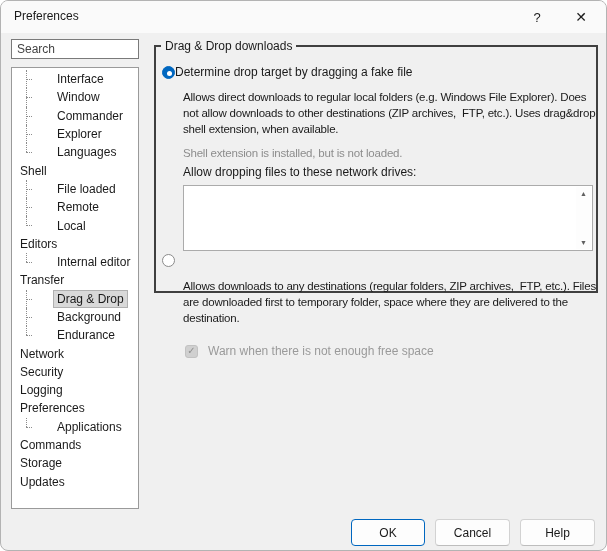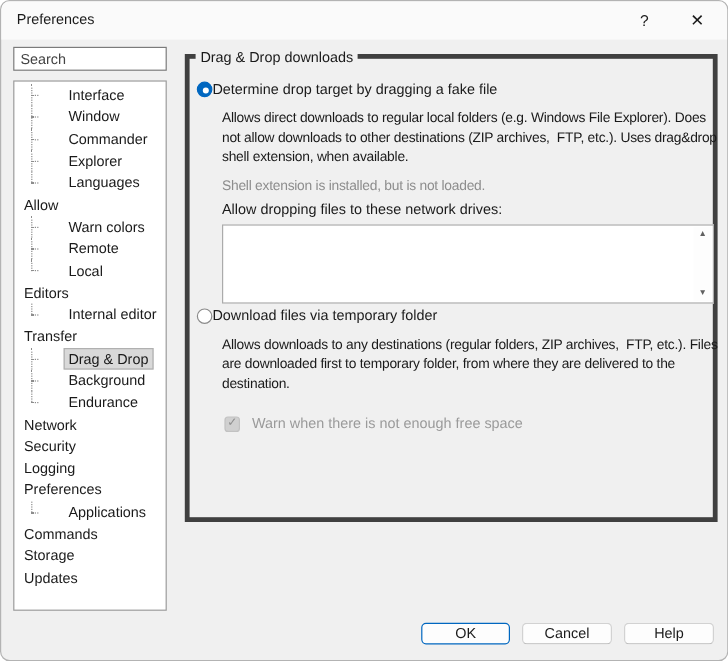--- a/index.html
+++ b/index.html
@@ -24,22 +24,22 @@
   .titem{display:flex;align-items:center;height:18.3px;font-size:12px;color:#1a1a1a;cursor:default;}
   .titem.root{padding-left:4px;}
   .titem.child{padding-left:10px;gap:20px;}
   .conn{position:relative;width:11px;height:18.3px;flex:none;}
   .conn::before{content:'';position:absolute;left:4px;top:0;bottom:0;border-left:1px dotted #8c8c8c;}
   .conn.last::before{bottom:9px;}
   .conn::after{content:'';position:absolute;left:4px;top:9px;width:6px;border-top:1px dotted #8c8c8c;}
   .tlabel{padding:1px 3px;border:1px solid transparent;white-space:nowrap;}
   .titem.selected .tlabel{background:#d9d9d9;border-color:#b0b0b0;}
   
-  .groupbox{position:absolute;left:153px;top:44px;width:444px;height:390px;
-            border:4px solid #404040;}
+  .groupbox{position:absolute;left:153px;top:44px;width:444px;height:248px;
+            border:2px solid #404040;}
   .grouptitle{position:absolute;left:5px;top:-8px;background:#f0f0f0;padding:0 4px;
               font-size:12px;color:#1a1a1a;}
   .opt-row{position:absolute;display:flex;align-items:center;}
   .radio{width:13px;height:13px;border-radius:50%;flex:none;position:relative;}
   .radio.on{background:#0067c0;border:1px solid #0067c0;}
   .radio.on::after{content:'';position:absolute;left:4px;top:4px;width:5px;height:5px;
                    border-radius:50%;background:#fff;}
   .radio.off{background:#fff;border:1px solid #8b8b8b;}
   .opt-label{font-size:12px;color:#1a1a1a;white-space:nowrap;}
   .desc{position:absolute;left:27px;width:414px;font-size:11.5px;letter-spacing:-0.2px;
@@ -51,21 +51,21 @@
   .scrollcol{position:absolute;right:1px;top:1px;bottom:1px;width:15px;display:flex;
              flex-direction:column;justify-content:space-between;align-items:center;
              padding:3px 0;background:#fdfdfd;}
   .arrow{font-size:7px;color:#606060;line-height:7px;}
   .chk-row{position:absolute;left:29px;top:297px;display:flex;align-items:center;}
   .checkbox{width:13px;height:13px;border-radius:3px;background:#d0d0d0;border:1px solid #c2c2c2;
             display:flex;align-items:center;justify-content:center;flex:none;}
   .checkbox .mark{font-size:10px;color:#8f8f8f;line-height:10px;}
   .chk-label{font-size:12px;color:#9a9a9a;margin-left:10px;white-space:nowrap;}
   
-  .btn{position:absolute;top:518px;width:75px;height:18px;background:#fdfdfd;
+  .btn{position:absolute;top:518px;width:75px;height:27px;background:#fdfdfd;
        border:1px solid #d2d2d2;border-bottom-color:#bdbdbd;border-radius:4px;
        font:12px "Liberation Sans",sans-serif;color:#1a1a1a;display:flex;
        align-items:center;justify-content:center;cursor:default;}
   .btn.ok{left:350px;width:74px;border:1.5px solid #0067c0;}
   .btn.cancel{left:434px;}
   .btn.help{left:519px;}
 </style>
 </head>
 <body>
 
@@ -94,25 +94,25 @@
       </div>
     <div class="titem child">
         <span class="conn"></span>
         <span class="tlabel">Explorer</span>
       </div>
     <div class="titem child">
         <span class="conn last"></span>
         <span class="tlabel">Languages</span>
       </div>
     <div class="titem root">
-        <span class="tlabel">Allow</span>
-      </div>
-    <div class="titem child">
-        <span class="conn"></span>
-        <span class="tlabel">Warn colors</span>
+        <span class="tlabel">Shell</span>
+      </div>
+    <div class="titem child">
+        <span class="conn"></span>
+        <span class="tlabel">File loaded</span>
       </div>
     <div class="titem child">
         <span class="conn"></span>
         <span class="tlabel">Remote</span>
       </div>
     <div class="titem child">
         <span class="conn last"></span>
         <span class="tlabel">Local</span>
       </div>
     <div class="titem root">
@@ -179,24 +179,23 @@
 
     <div class="listbox">
       <div class="scrollcol">
         <span class="arrow">▲</span>
         <span class="arrow">▼</span>
       </div>
     </div>
 
     <div class="opt-row" style="left:6px;top:207px;">
       <span class="radio off"></span>
-      <span class="opt-label">Download files via temporary folder</span>
-    </div>
-
-    <div class="desc" style="top:231px;">Allows downloads to any destinations (regular folders, ZIP archives,  FTP, etc.). Files are downloaded first to temporary folder, from where they are delivered to the destination.</div>
+    </div>
+
+    <div class="desc" style="top:231px;">Allows downloads to any destinations (regular folders, ZIP archives,  FTP, etc.). Files are downloaded first to temporary folder, space where they are delivered to the destination.</div>
 
     <div class="chk-row">
       <span class="checkbox">
           <span class="mark">✓</span>
         </span>
       <span class="chk-label">Warn when there is not enough free space</span>
     </div>
   </div>
 
   <div class="btn ok">OK</div>

